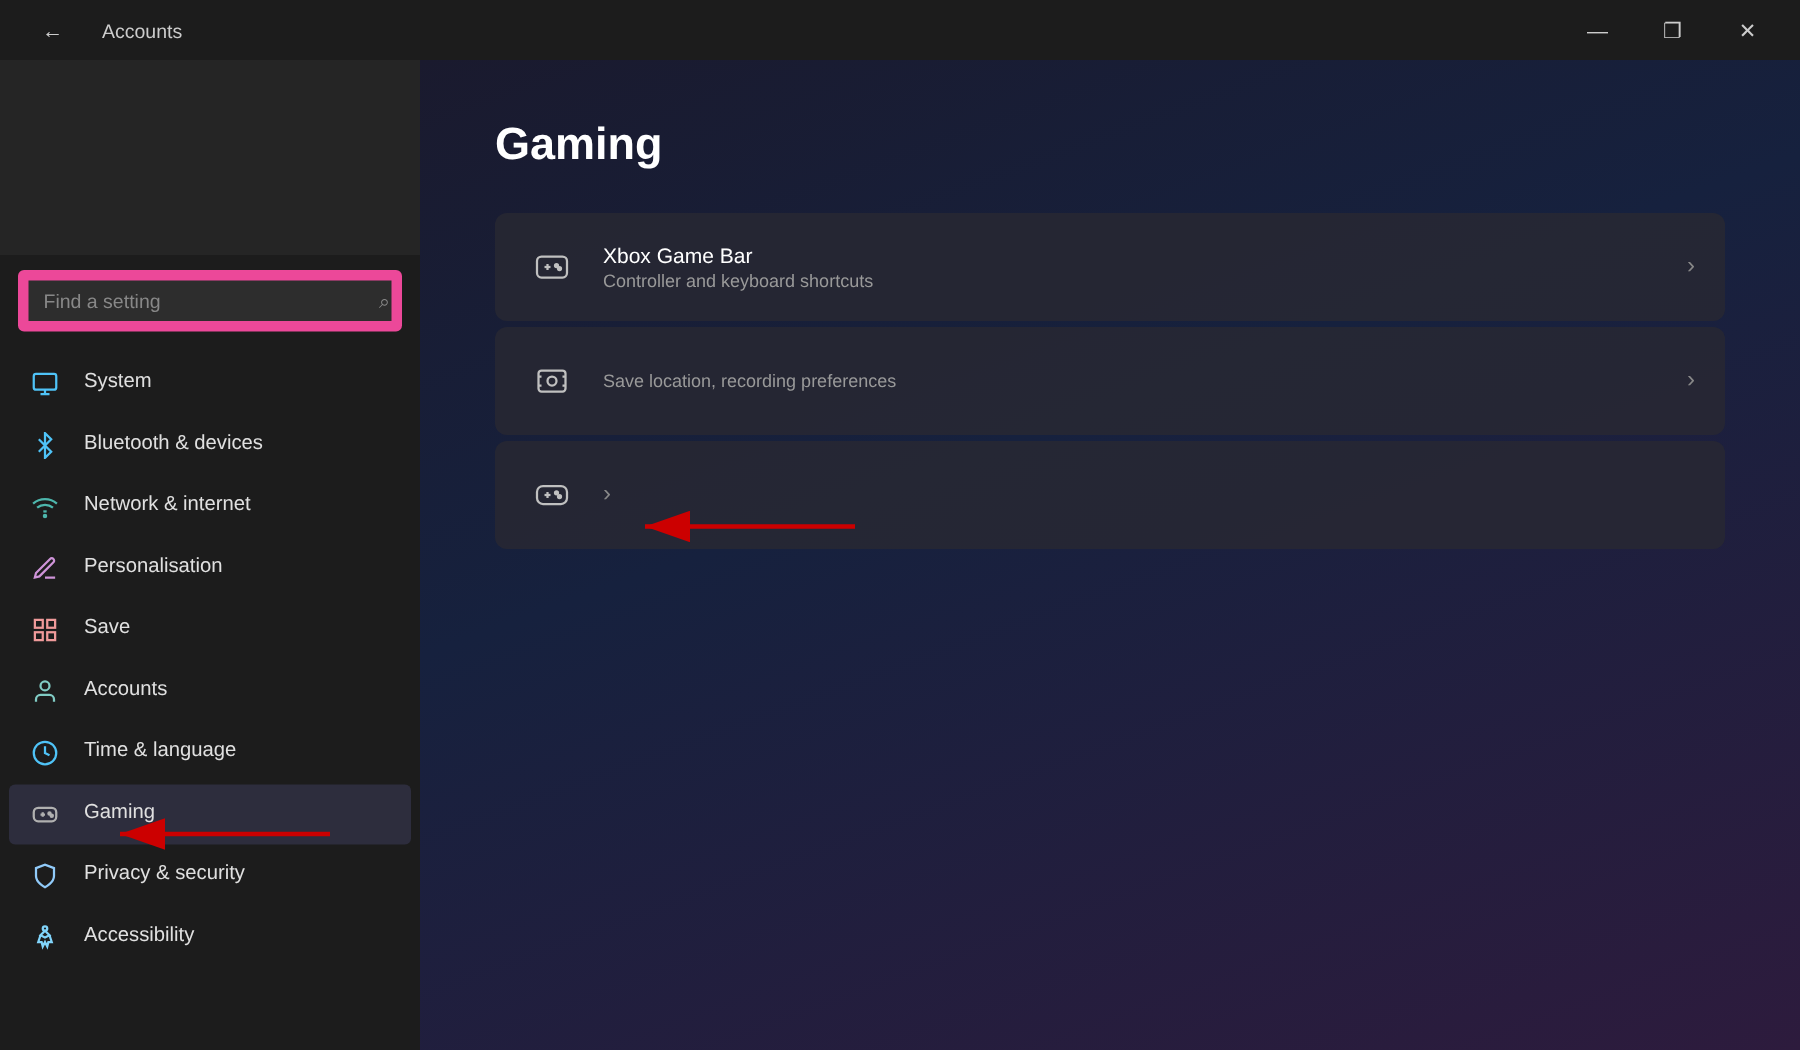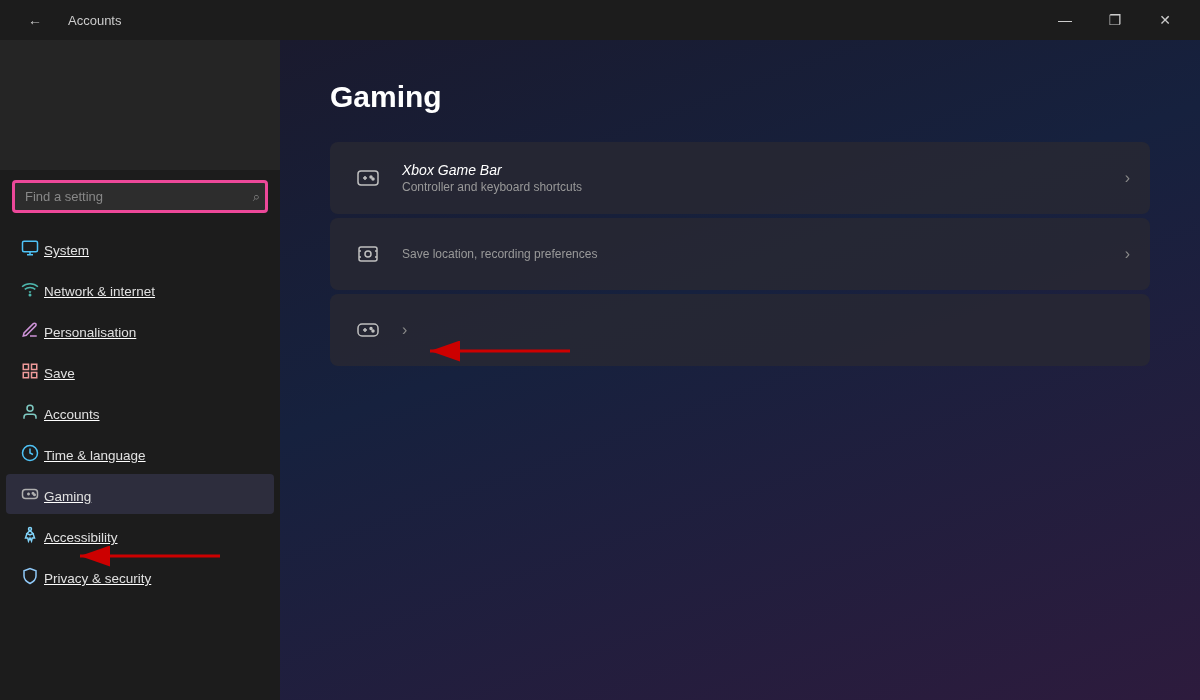--- a/index.html
+++ b/index.html
@@ -72,21 +72,21 @@
       background: #252525;
       flex-shrink: 0;
     }
     .sidebar-search {
       padding: 10px 12px;
       flex-shrink: 0;
     }
     .sidebar-search input {
       width: 100%;
       background: #2d2d2d;
-      border: 3px solid #ec4899;
+      border: 7px solid #ec4899;
       border-radius: 4px;
       color: #fff;
       padding: 6px 32px 6px 10px;
       font-size: 13px;
       outline: none;
     }
     .sidebar-search input::placeholder { color: #888; }
     .search-wrap {
       position: relative;
     }
@@ -98,28 +98,27 @@
       color: #888;
       font-size: 13px;
     }
 
     .sidebar-nav {
       flex: 1;
       padding: 4px 0;
     }
     .nav-item {
       display: flex;
-      align-items: flex-end;
-      gap: 4px;
+      align-items: flex-start;
+      gap: 16px;
       padding: 10px 14px;
       cursor: pointer;
       border-radius: 4px;
       margin: 1px 6px;
       position: relative;
-      text-decoration: underline;
     }
     .nav-item.active { background: #2d2d3d; }
     .nav-item .nav-icon {
       width: 20px;
       height: 20px;
       display: flex;
       align-items: center;
       justify-content: center;
       font-size: 16px;
       flex-shrink: 0;
@@ -165,21 +164,20 @@
       flex-shrink: 0;
       color: #c0c0c0;
       font-size: 20px;
     }
     .card-text { flex: 1; }
     .card-title {
       font-size: 14px;
       font-weight: 500;
       color: #fff;
       margin-bottom: 2px;
-      font-style: italic;
     }
     .card-subtitle {
       font-size: 12px;
       color: #999;
     }
     .card-chevron {
       color: #888;
       font-size: 16px;
     }
 
@@ -231,20 +229,28 @@
     <span class="nav-icon icon-system">
             <svg width="18" height="18" viewBox="0 0 24 24" fill="none" stroke="#4fc3f7" stroke-width="2">
               <rect x="2" y="3" width="20" height="14" rx="2"></rect>
               <line x1="8" y1="21" x2="16" y2="21"></line>
               <line x1="12" y1="17" x2="12" y2="21"></line>
             </svg>
           </span>
     <span class="nav-label">System</span>
   </div>
         <div class="nav-item">
+    <span class="nav-icon icon-bluetooth">
+            <svg width="18" height="18" viewBox="0 0 24 24" fill="none" stroke="#4fc3f7" stroke-width="2">
+              <path d="M6.5 6.5l11 11L12 23V1l5.5 5.5-11 11"></path>
+            </svg>
+          </span>
+    <span class="nav-label">Bluetooth &amp; devices</span>
+  </div>
+        <div class="nav-item">
     <span class="nav-icon icon-network">
             <svg width="18" height="18" viewBox="0 0 24 24" fill="none" stroke="#4db6ac" stroke-width="2">
               <path d="M1.42 9a16 16 0 0 1 21.16 0M5 12.55a11 11 0 0 1 14.08 0M10.54 16.1a6 6 0 0 1 2.92 0"></path>
               <circle cx="12" cy="20" r="1" fill="#4db6ac"></circle>
             </svg>
           </span>
     <span class="nav-label">Network &amp; internet</span>
   </div>
         <div class="nav-item">
     <span class="nav-icon icon-personalisation">
@@ -290,36 +296,36 @@
               <rect x="2" y="6" width="20" height="12" rx="4"></rect>
               <line x1="8" y1="12" x2="12" y2="12"></line>
               <line x1="10" y1="10" x2="10" y2="14"></line>
               <circle cx="16" cy="11" r="1" fill="#b0b0b0"></circle>
               <circle cx="18" cy="13" r="1" fill="#b0b0b0"></circle>
             </svg>
           </span>
     <span class="nav-label">Gaming</span>
   </div>
         <div class="nav-item">
+    <span class="nav-icon icon-privacy">
+            <svg width="18" height="18" viewBox="0 0 24 24" fill="none" stroke="#90caf9" stroke-width="2">
+              <path d="M12 22s8-4 8-10V5l-8-3-8 3v7c0 6 8 10 8 10z"></path>
+            </svg>
+          </span>
+    <span class="nav-label">Privacy &amp; security</span>
+  </div>
+        <div class="nav-item">
     <span class="nav-icon icon-accessibility">
             <svg width="18" height="18" viewBox="0 0 24 24" fill="none" stroke="#81d4fa" stroke-width="2">
               <circle cx="12" cy="4" r="2"></circle>
               <path d="M12 6l-4 4 4 2 4-2-4-4z"></path>
               <path d="M8 10l-2 6h3l1 4 2-4 2 4 1-4h3l-2-6"></path>
             </svg>
           </span>
     <span class="nav-label">Accessibility</span>
-  </div>
-        <div class="nav-item">
-    <span class="nav-icon icon-privacy">
-            <svg width="18" height="18" viewBox="0 0 24 24" fill="none" stroke="#90caf9" stroke-width="2">
-              <path d="M12 22s8-4 8-10V5l-8-3-8 3v7c0 6 8 10 8 10z"></path>
-            </svg>
-          </span>
-    <span class="nav-label">Privacy &amp; security</span>
   </div>
       </nav>
   </div>
 
   <div class="content">
     <h1 class="page-title">Gaming</h1>
     <div>
 
     <div class="setting-card">
     <div class="card-icon">

